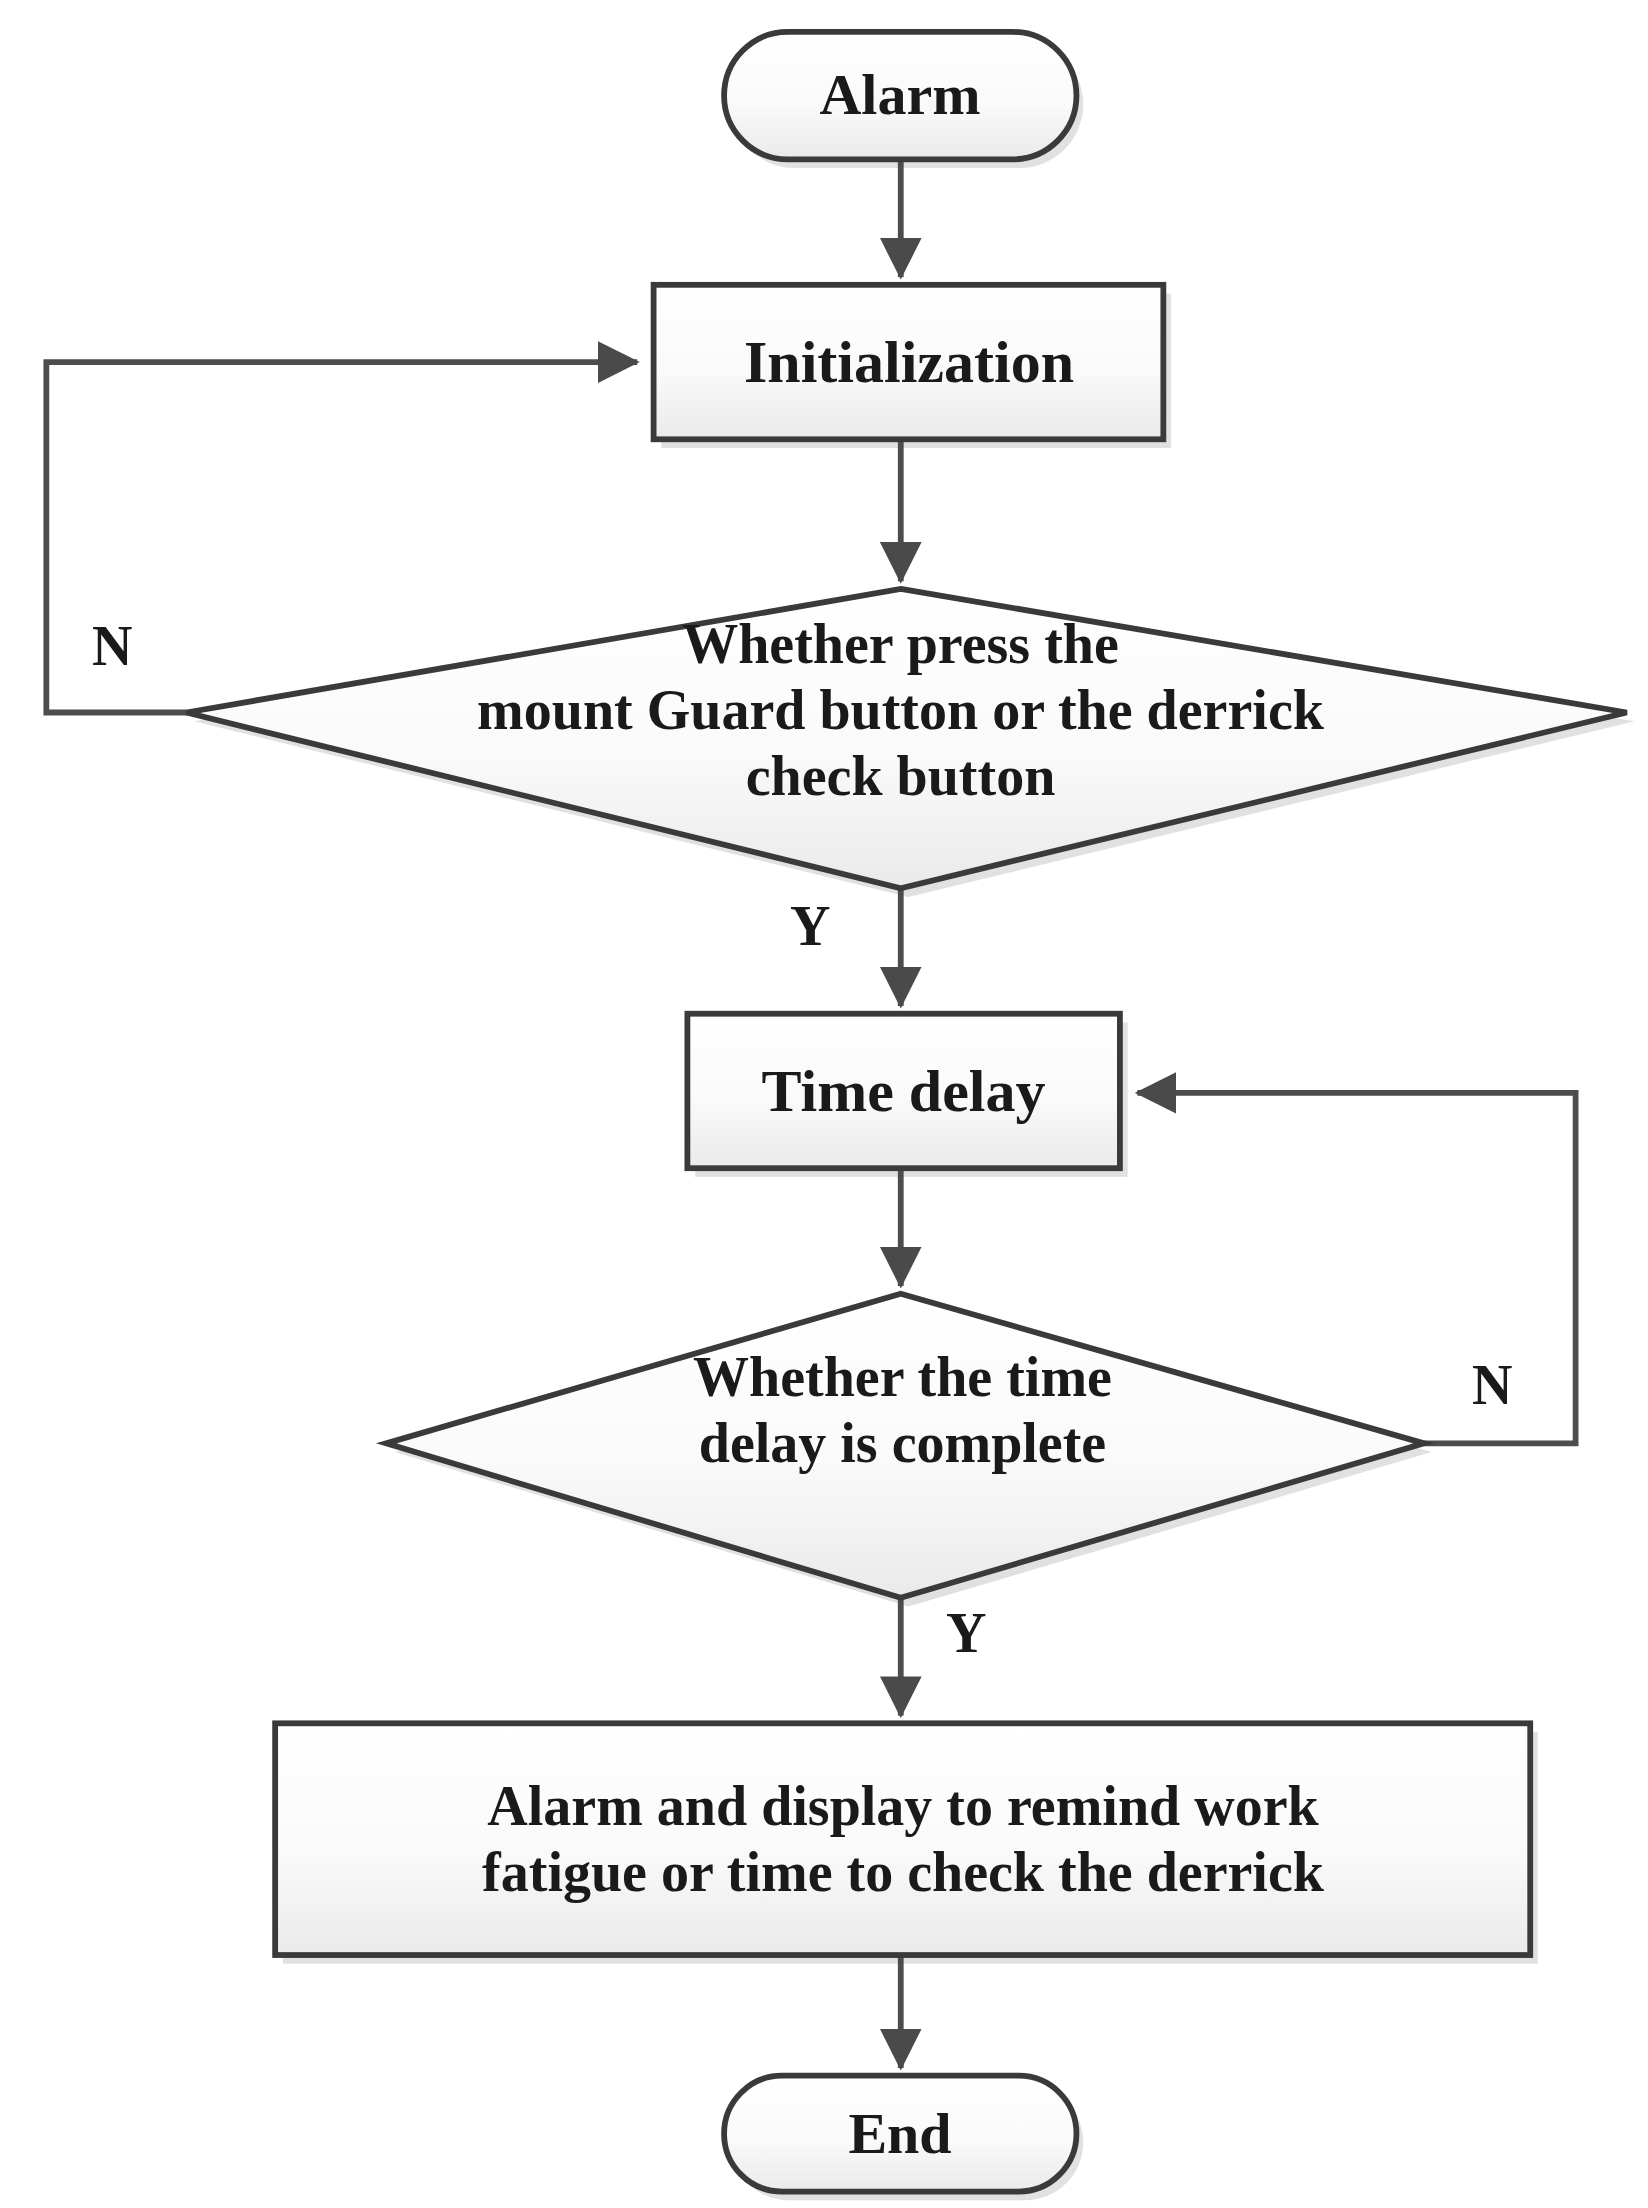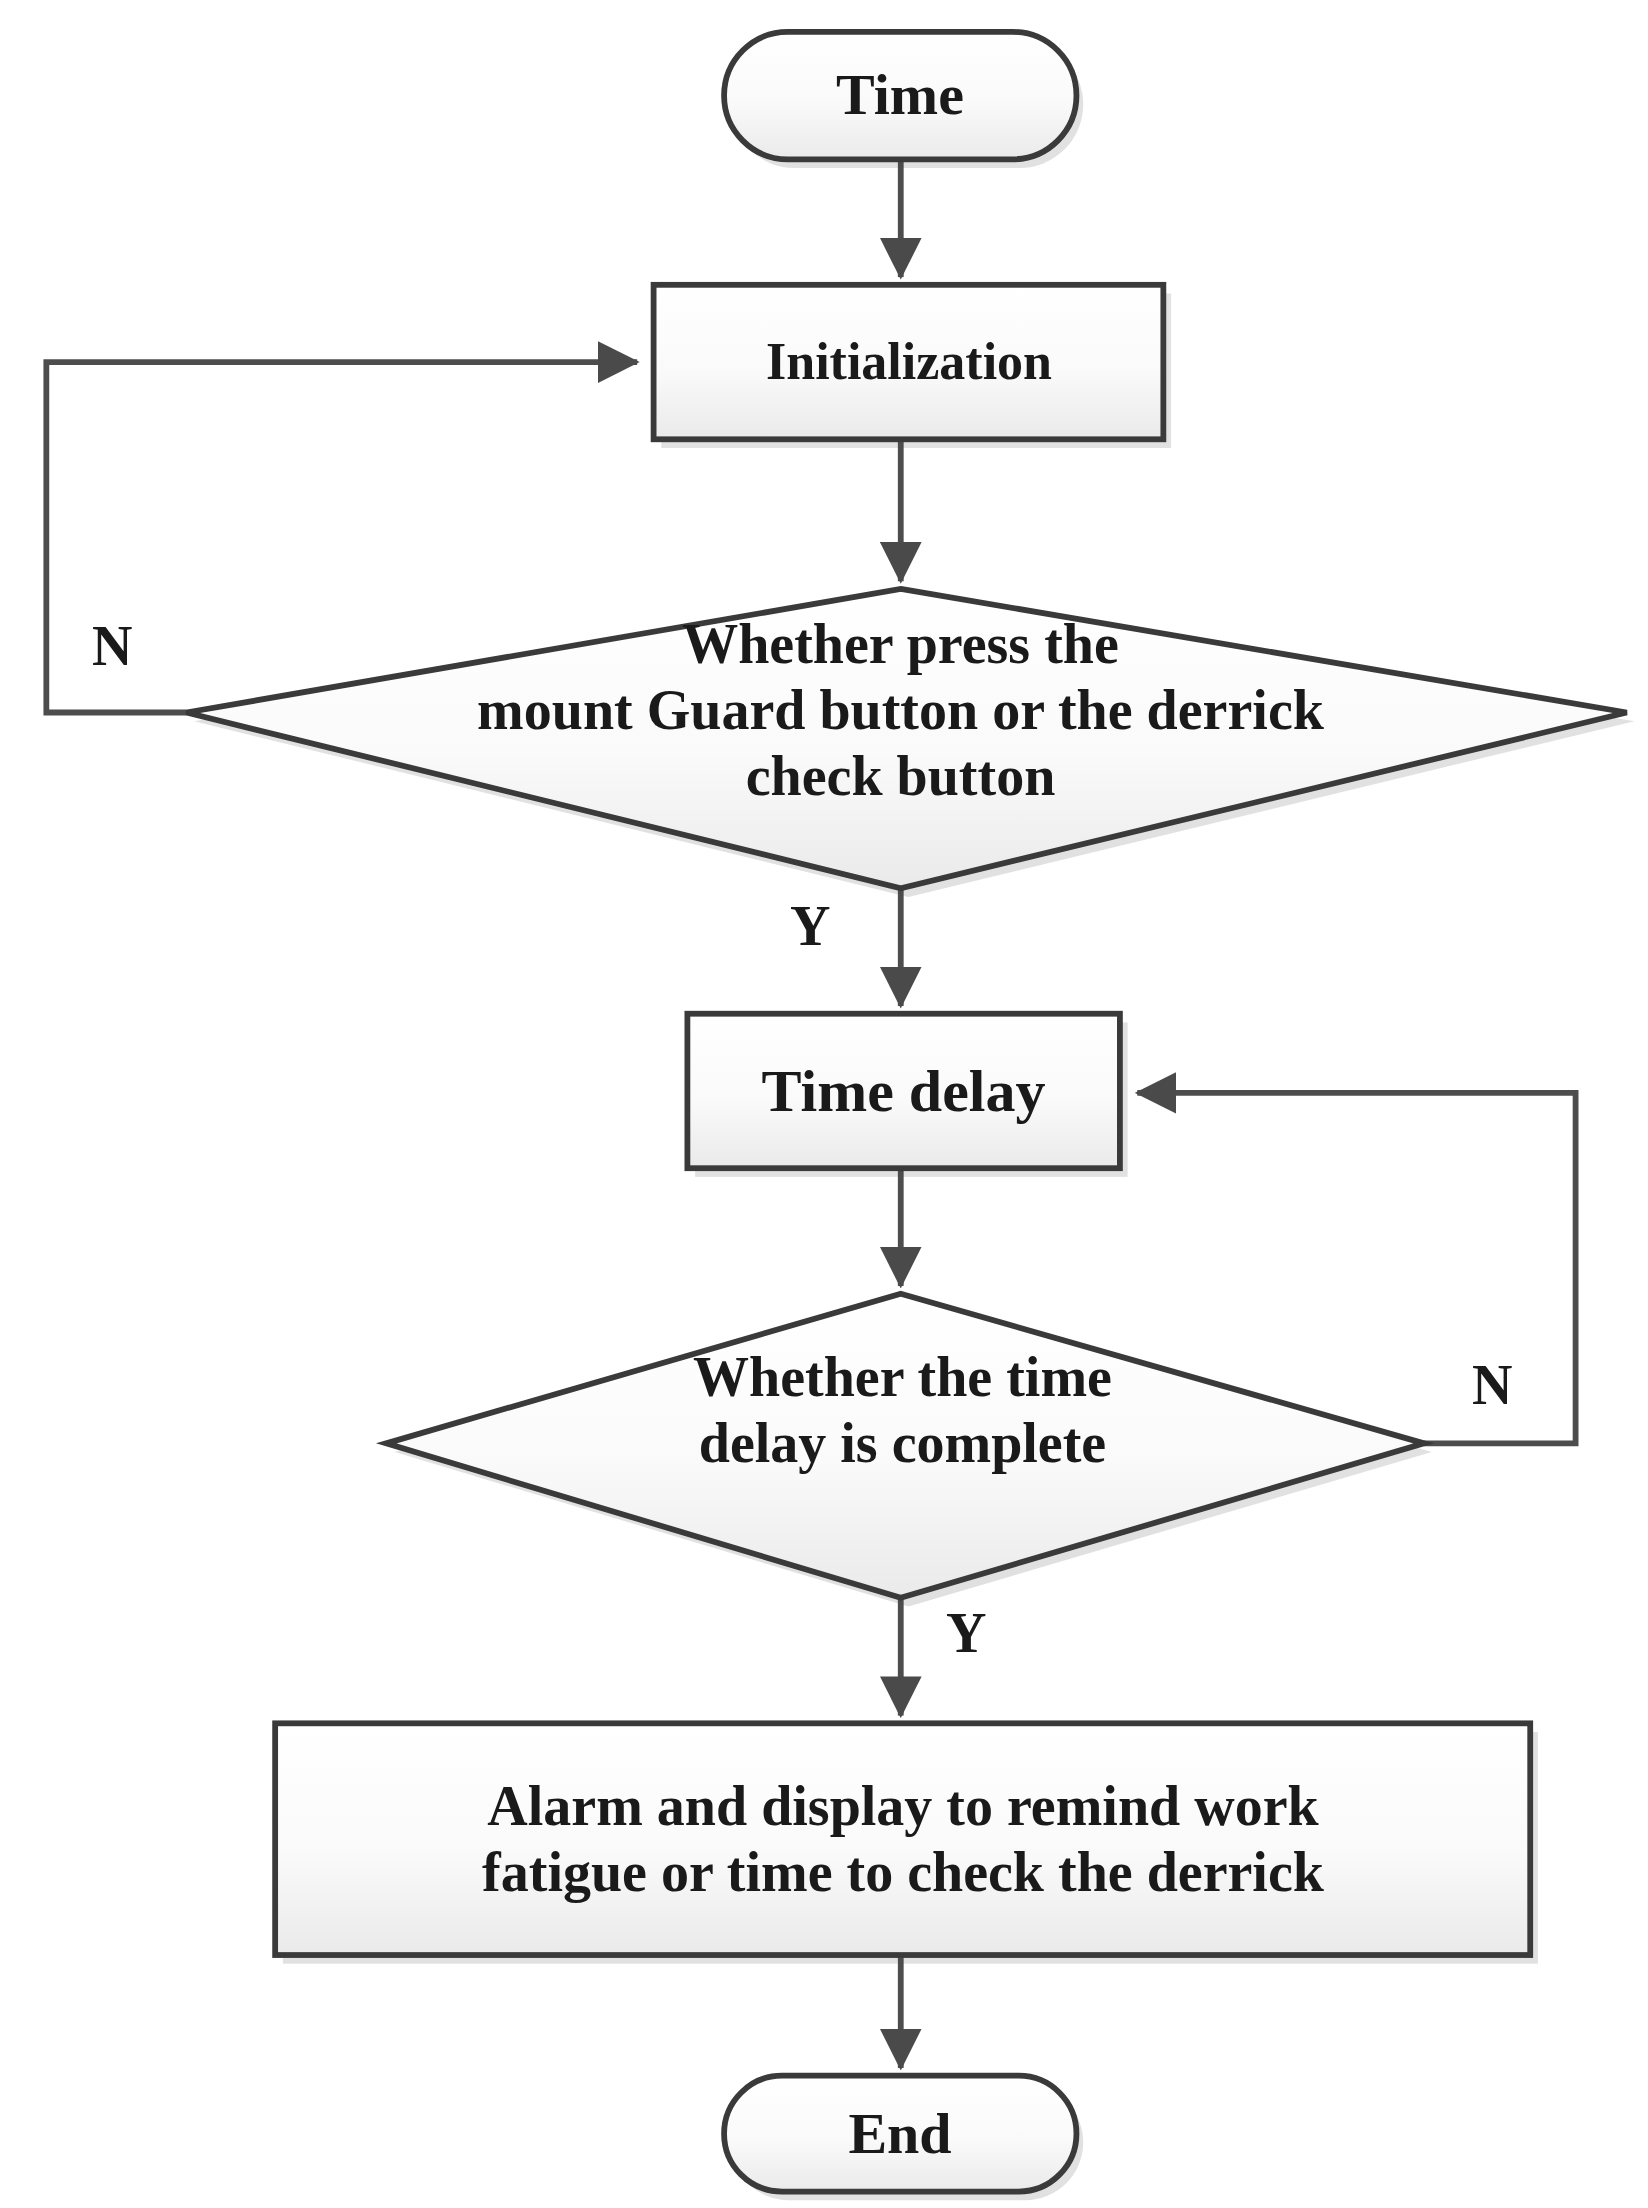--- a/index.html
+++ b/index.html
@@ -42,21 +42,21 @@
     position: absolute;
     color: #1a1a1a;
     font-family: "Liberation Serif", "DejaVu Serif", serif;
     font-weight: 700;
     font-size: 56px;
     line-height: 1;
   }
   
   #label-start,
   #label-end      { font-size: 58px; }
-  #label-init     { font-size: 52px; }
+  #label-init     { font-size: 60px; }
   #label-timedelay{ font-size: 60px; }
   #label-decision1{ font-size: 56px; }
   #label-decision2{ font-size: 56px; }
   #label-alarm    { font-size: 56px; }
 </style>
 </head>
 <body>
 
 <div id="canvas">
 
@@ -112,21 +112,21 @@
       <rect x="712" y="1050" width="448" height="160"></rect>
 
       <polygon points="933,1340 1475,1495 933,1655 400,1495"></polygon>
 
       <rect x="285" y="1785" width="1300" height="240"></rect>
 
       <rect x="750" y="2150" width="365" height="120" rx="60" ry="60"></rect>
     </g>
   </svg>
 
-  <div class="node-label" id="label-start" style="left:724px; top:32px; width:352px; height:127px;">Time</div>
+  <div class="node-label" id="label-start" style="left:724px; top:32px; width:352px; height:127px;">Alarm</div>
 
   <div class="node-label" id="label-init" style="left:654px; top:285px; width:510px; height:154px;">Initialization</div>
 
   <div class="node-label" id="label-timedelay" style="left:687px; top:1014px; width:433px; height:154px;">Time delay</div>
 
   <div class="node-label" id="label-decision1" style="left:357px; top:599px; width:1087px; height:222px;">Whether press the
 mount Guard button or the derrick
 check button</div>
 
   <div class="node-label" id="label-alarm" style="left:285px; top:1728px; width:1236px; height:222px;">Alarm and display to remind work

